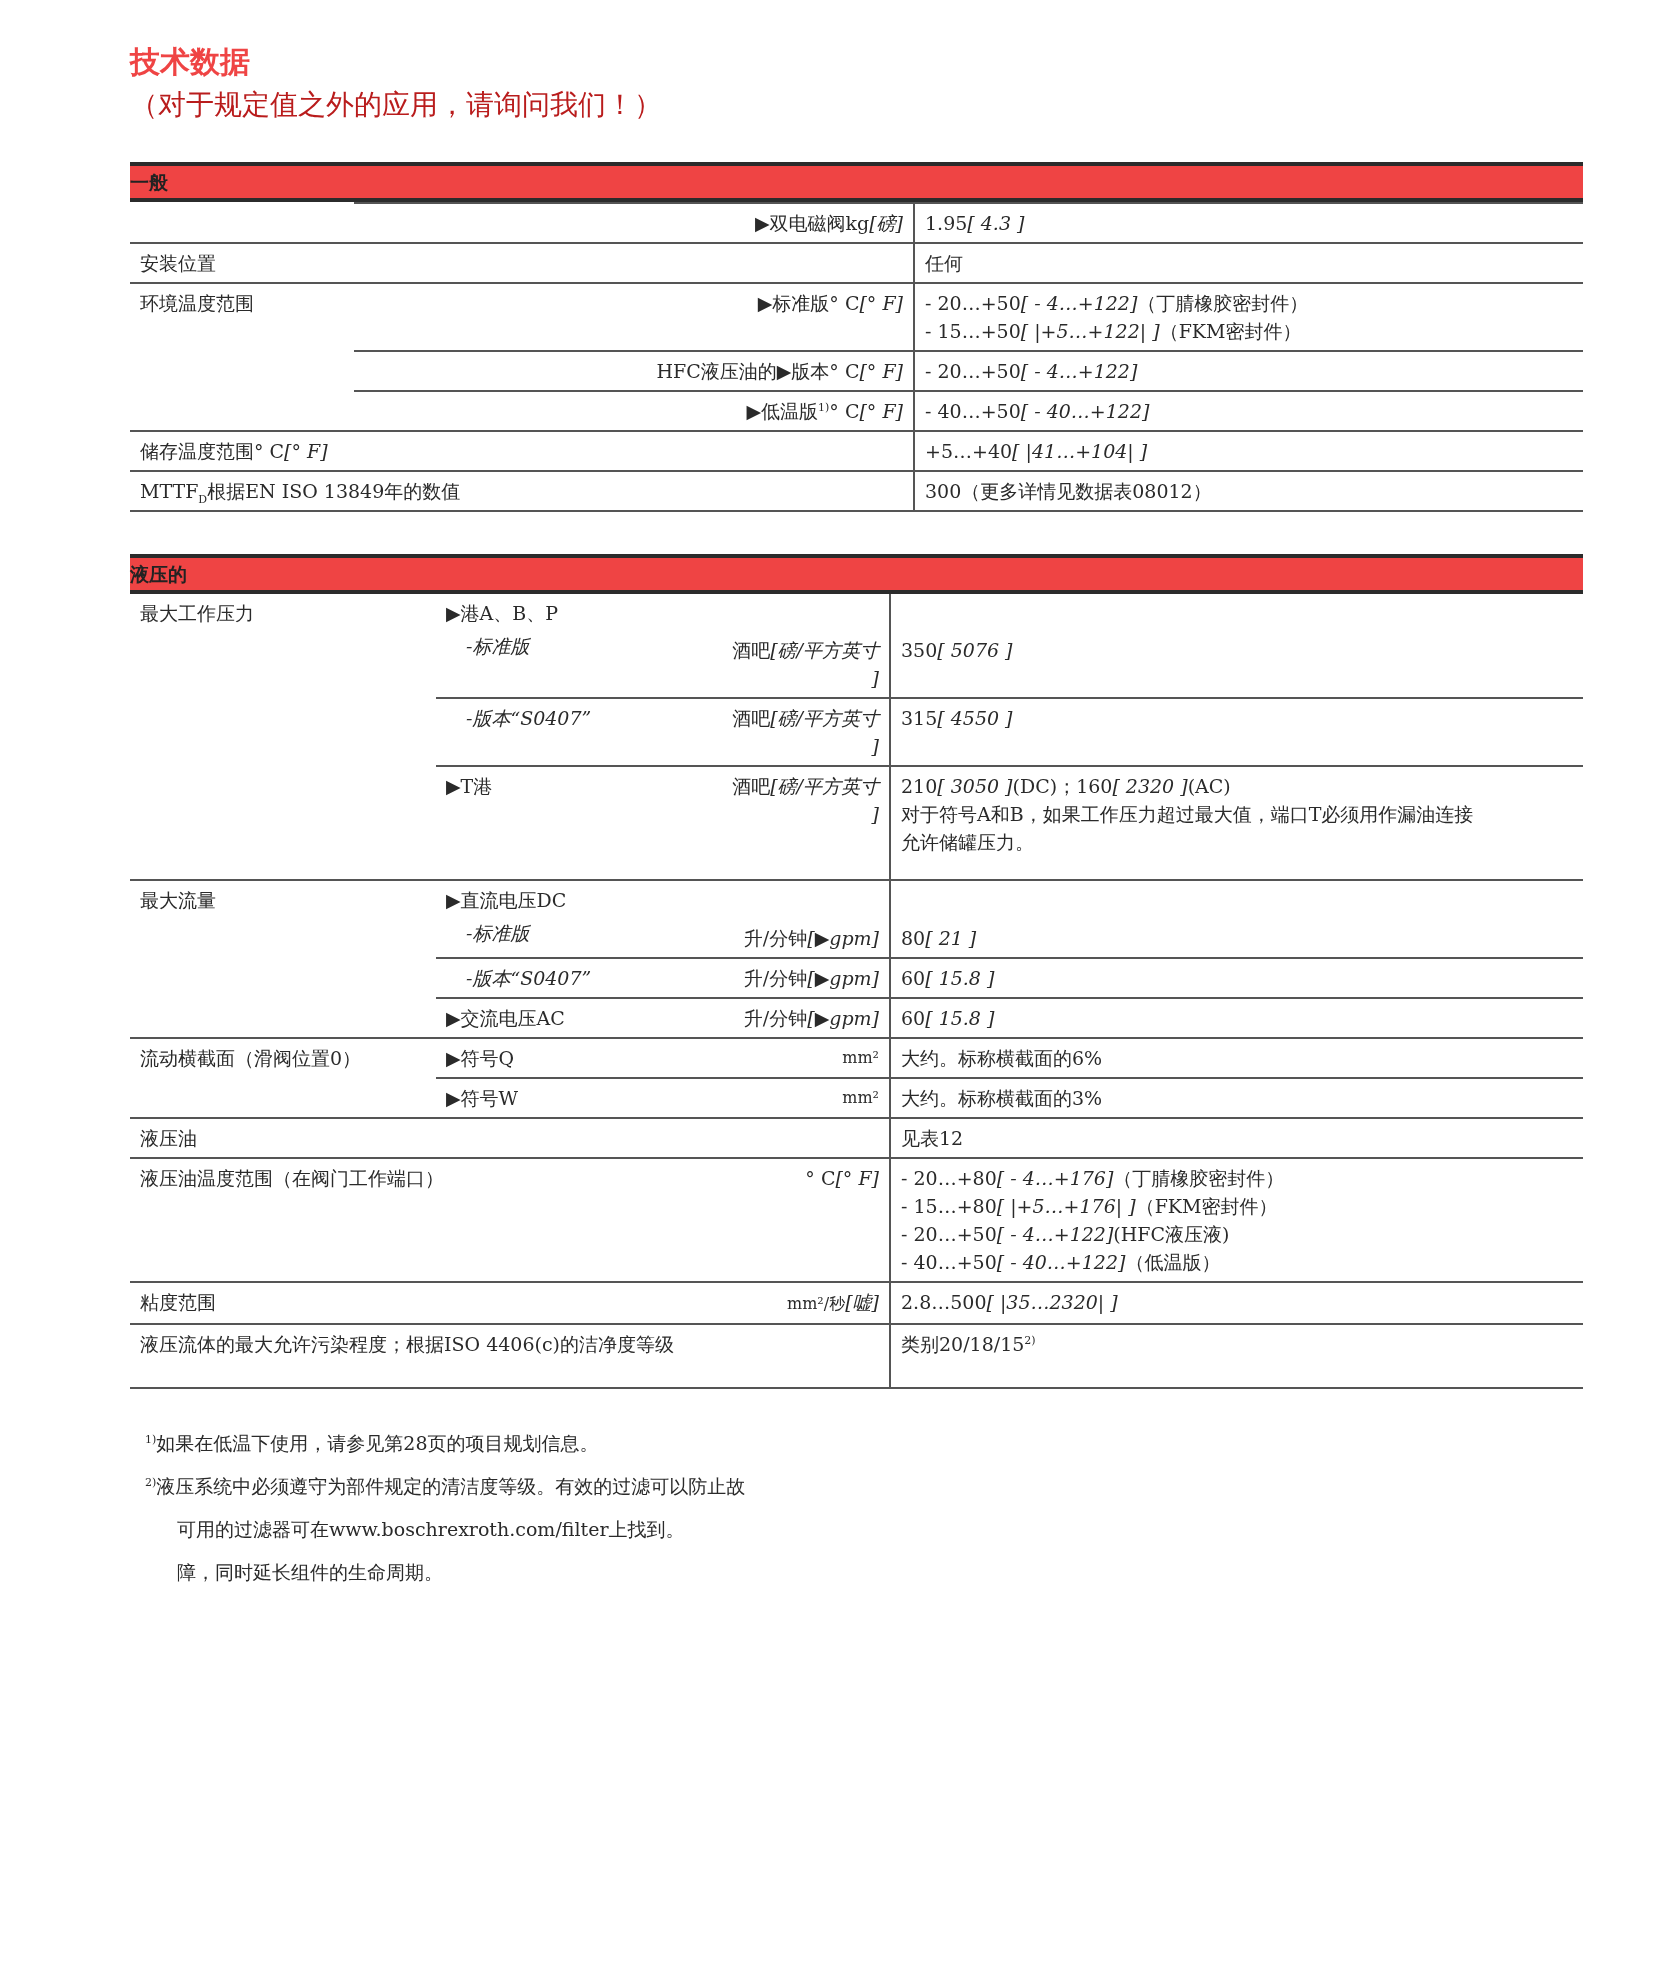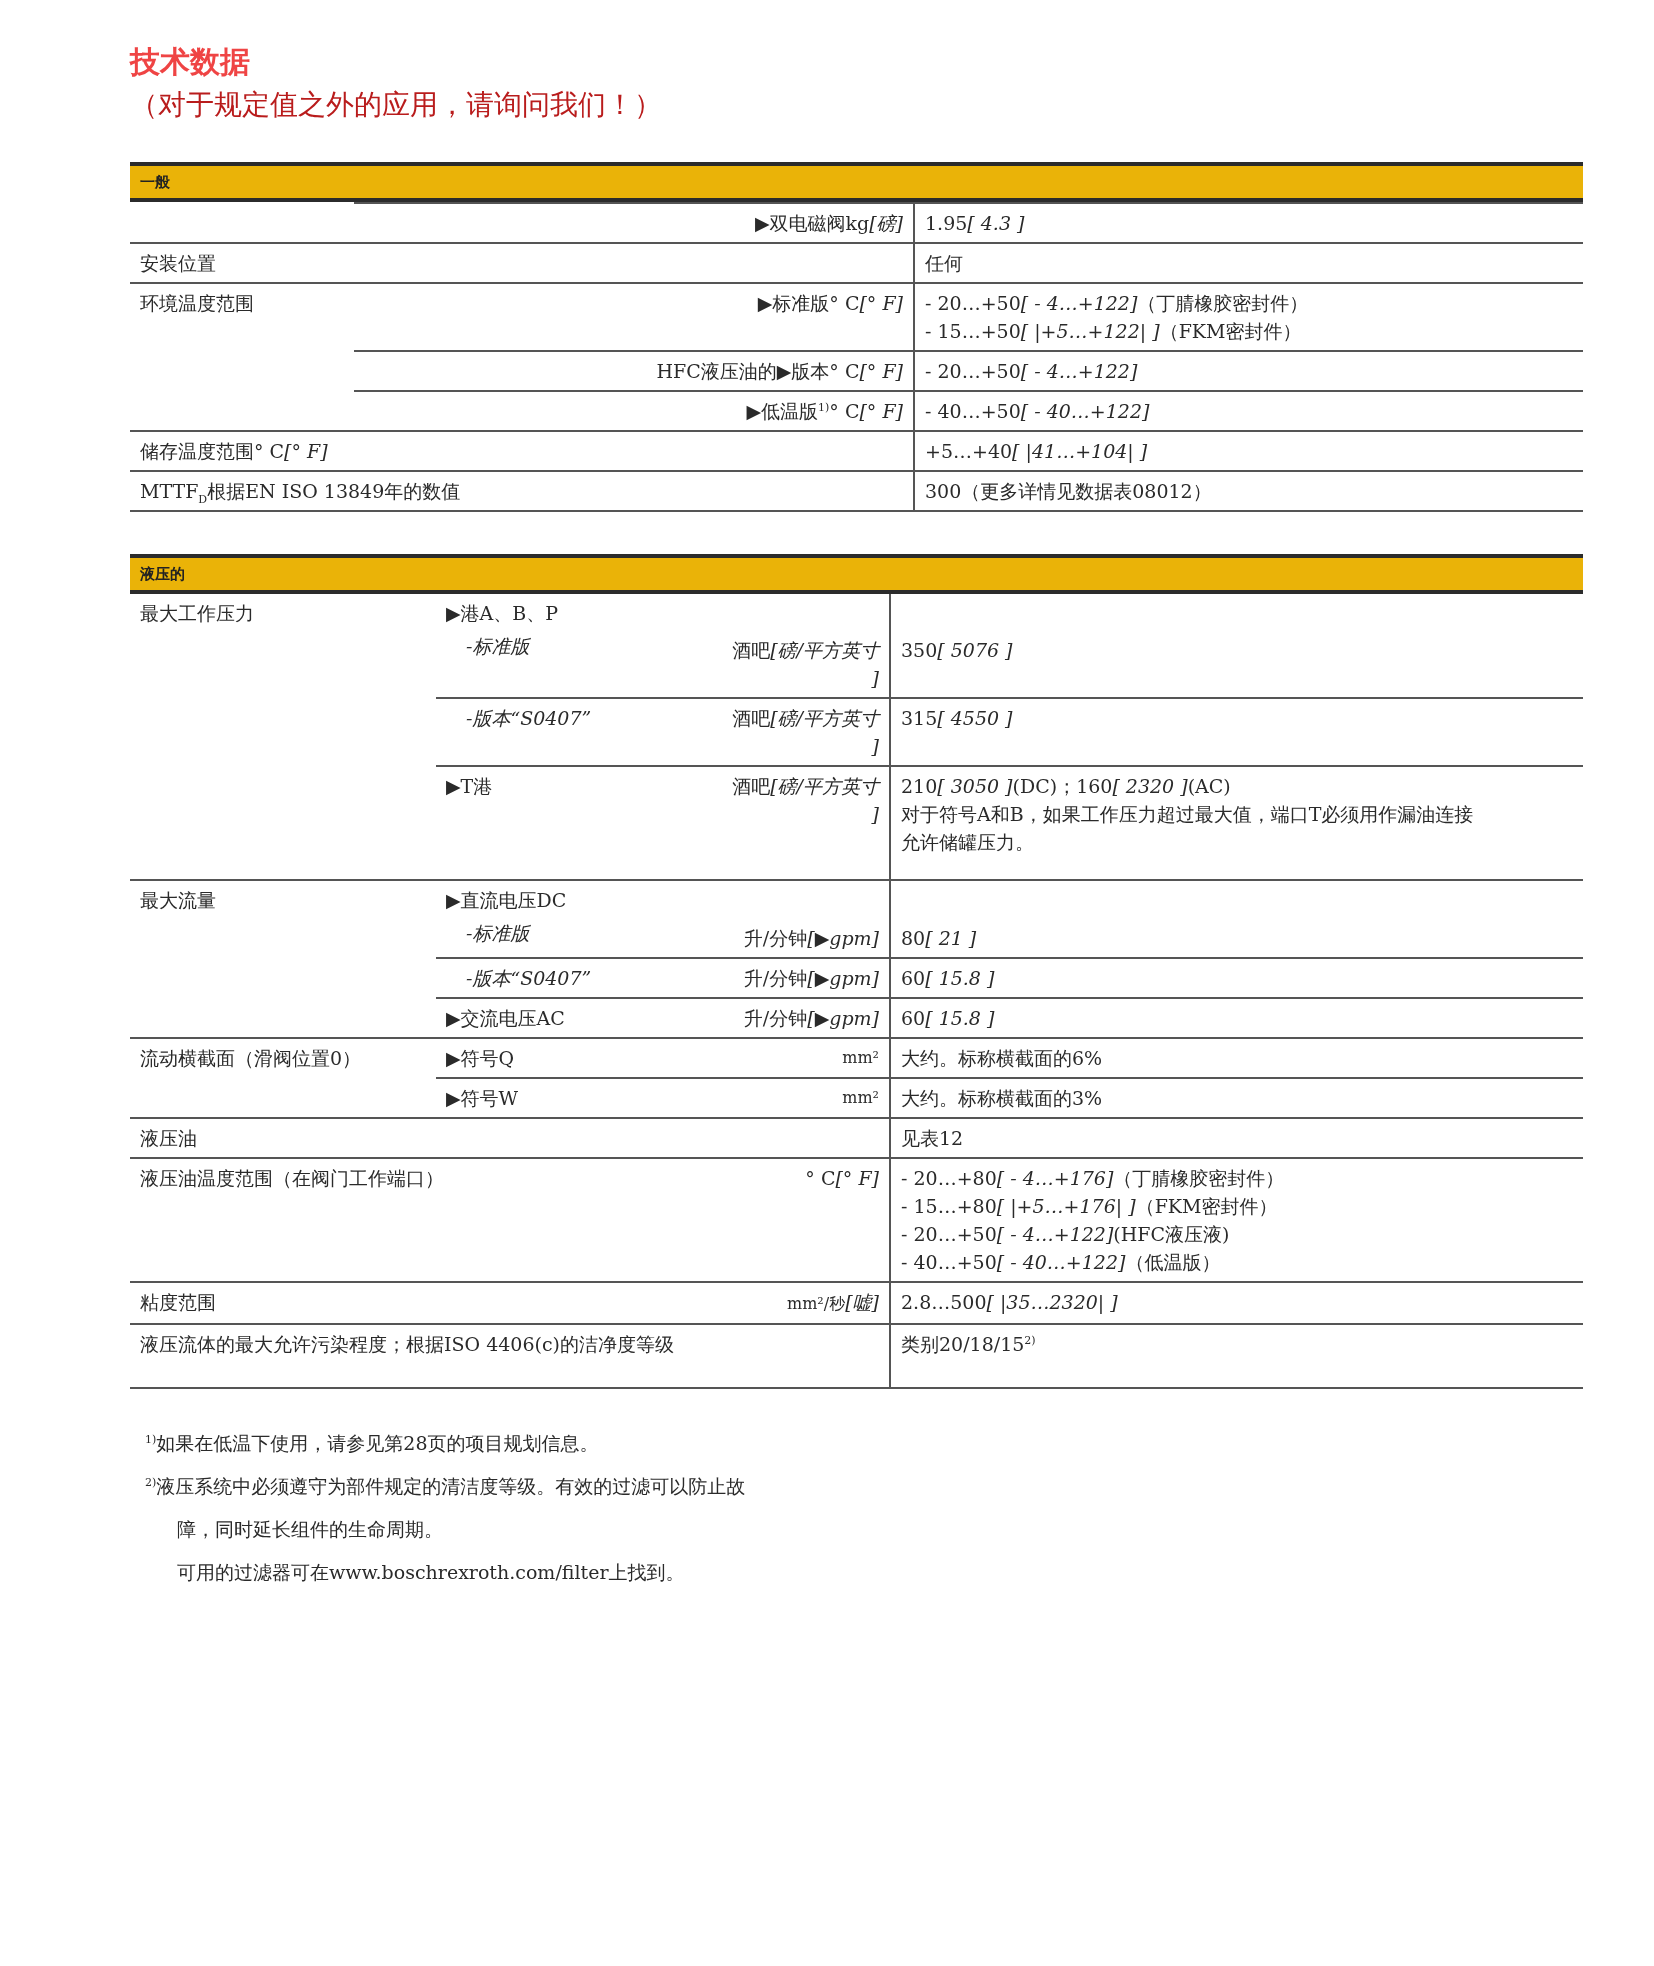--- a/index.html
+++ b/index.html
@@ -1,21 +1,21 @@
 <!DOCTYPE html>
 <html><head>
 <meta charset="utf-8">
 <style>
   html, body { margin:0; padding:0; background:#ffffff; }
   body { width:1654px; height:1966px; position:relative; font-family:"DejaVu Serif","Liberation Serif",serif; color:#2a2a2a; }
   .page { position:absolute; left:130px; top:40px; width:1453px; }
   .title { font-family:"DejaVu Sans","Liberation Sans",sans-serif; font-weight:bold; font-size:30px; margin:0; line-height:44px; color:#ef4444; }
   .subtitle { font-size:28px; margin:0; line-height:42px; color:#b91c1c; }
   .section { margin-top:38px; }
-  .sec-head { background:#eab308; border-top:4px solid #2b2b2b; border-bottom:4px solid #2b2b2b; height:32px; line-height:32px; padding-left:10px; font-size:15px; font-weight:bold; font-family:"DejaVu Sans","Liberation Sans",sans-serif; color:#222; }
+  .sec-head { background:#ef4444; border-top:4px solid #2b2b2b; border-bottom:4px solid #2b2b2b; height:32px; line-height:32px; font-size:19px; font-weight:bold; font-family:"DejaVu Sans","Liberation Sans",sans-serif; color:#222; }
   table { border-collapse:collapse; width:100%; font-size:19px; }
   td { vertical-align:top; padding:5px 10px; line-height:28px; }
   .bt { border-top:2px solid #555; }
   .bl { border-left:2px solid #555; }
   .r { text-align:right; }
   .it { font-style:italic; }
   sup { font-size:11px; vertical-align:super; line-height:0; }
   sub { font-size:11px; vertical-align:sub; line-height:0; }
   .indent { padding-left:30px;font-style:italic; }
   .end { border-bottom:2px solid #555; }
@@ -172,16 +172,16 @@
         <td class="bt end" colspan="3" style="height:52px">液压流体的最大允许污染程度；根据ISO 4406(c)的洁净度等级</td>
         <td class="bl bt end"><span>类别20/18/15</span><sup>2)</sup></td>
       </tr>
     </tbody>
       </table>
   </div>
 
   <div class="notes">
     <p><sup>1)</sup><span>如果在低温下使用，请参见第28页的项目规划信息。</span></p>
     <p><sup>2)</sup><span>液压系统中必须遵守为部件规定的清洁度等级。有效的过滤可以防止故</span></p>
+    <p class="cont">可用的过滤器可在www.boschrexroth.com/filter上找到。</p>
     <p class="cont">障，同时延长组件的生命周期。</p>
-    <p class="cont">可用的过滤器可在www.boschrexroth.com/filter上找到。</p>
   </div>
 </div>
 
 </body></html>

